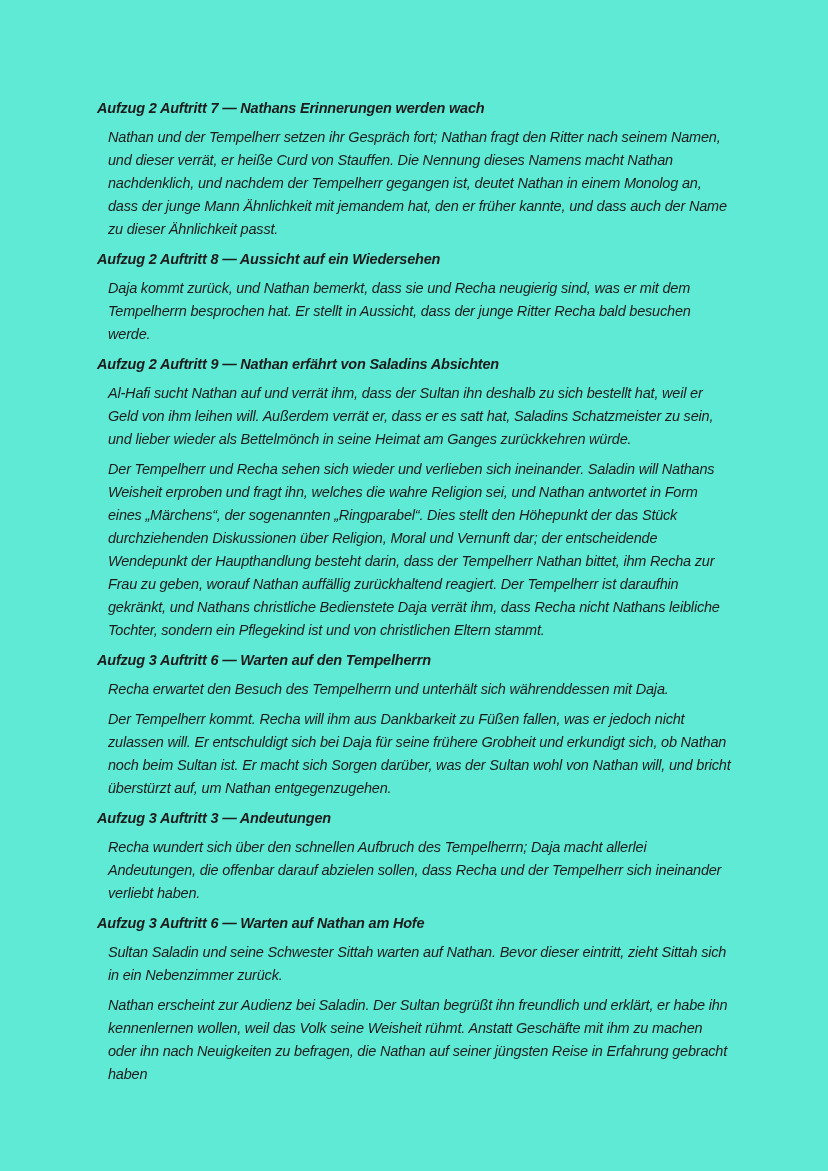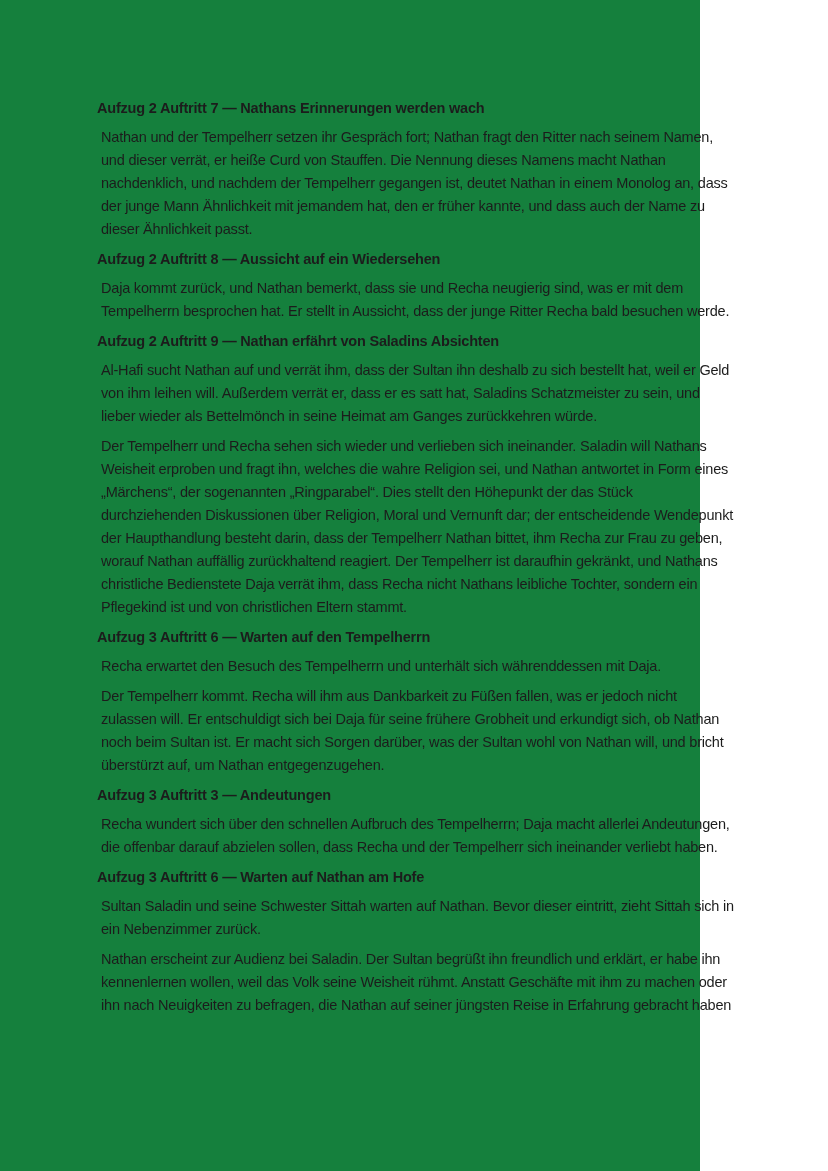--- a/index.html
+++ b/index.html
@@ -11,23 +11,24 @@
     height: 1171px;
     background: #ffffff;
     position: relative;
     overflow: hidden;
     font-family: "Liberation Sans", "DejaVu Sans", sans-serif;
   }
   .doc-page {
     position: absolute;
     left: 0;
     top: 0;
-    width: 700px;
+    width: 828px;
     height: 1171px;
-    background: #15803d;
+    background: #5eead4;
+    font-style: italic;
   }
   .doc-content {
     position: absolute;
     left: 97px;
     top: 97px;
     width: 637px;
     color: #1c1c1c;
   }
   .doc-section {
     margin: 0;
@@ -40,21 +41,21 @@
     letter-spacing: -0.2px;
     margin: 0 0 6px 0;
     padding: 0;
     color: #1c1c1c;
   }
   .doc-section p {
     font-size: 14.5px;
     line-height: 23px;
     font-weight: normal;
     letter-spacing: -0.2px;
-    margin: 0 0 7px 4px;
+    margin: 0 0 7px 11px;
     padding: 0;
     color: #1c1c1c;
     text-align: left;
   }
 </style>
 </head>
 <body>
 
 <div class="doc-page">
   <div class="doc-content">

